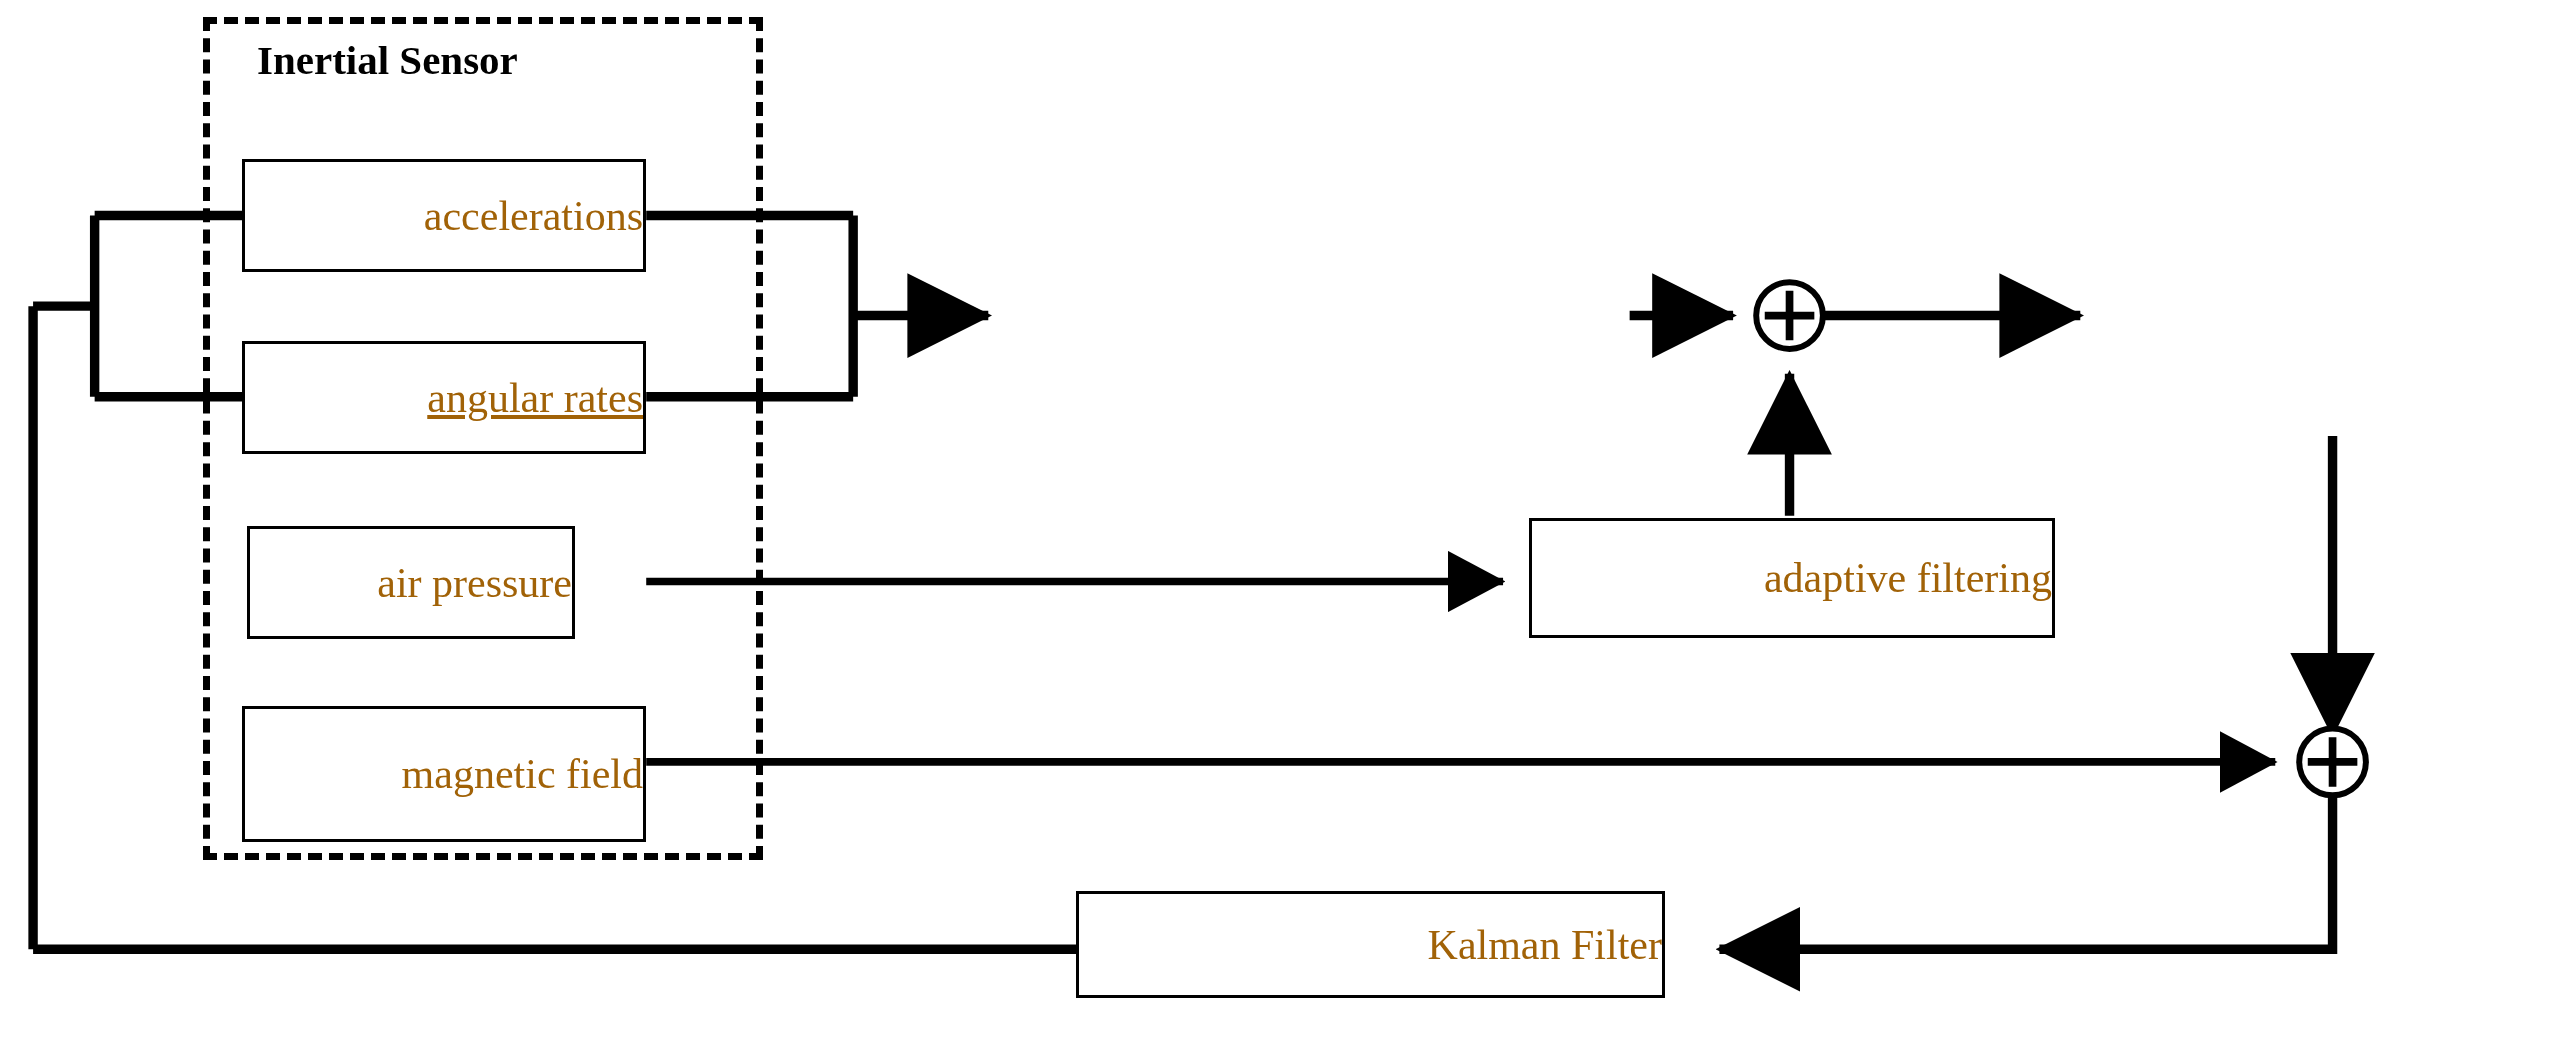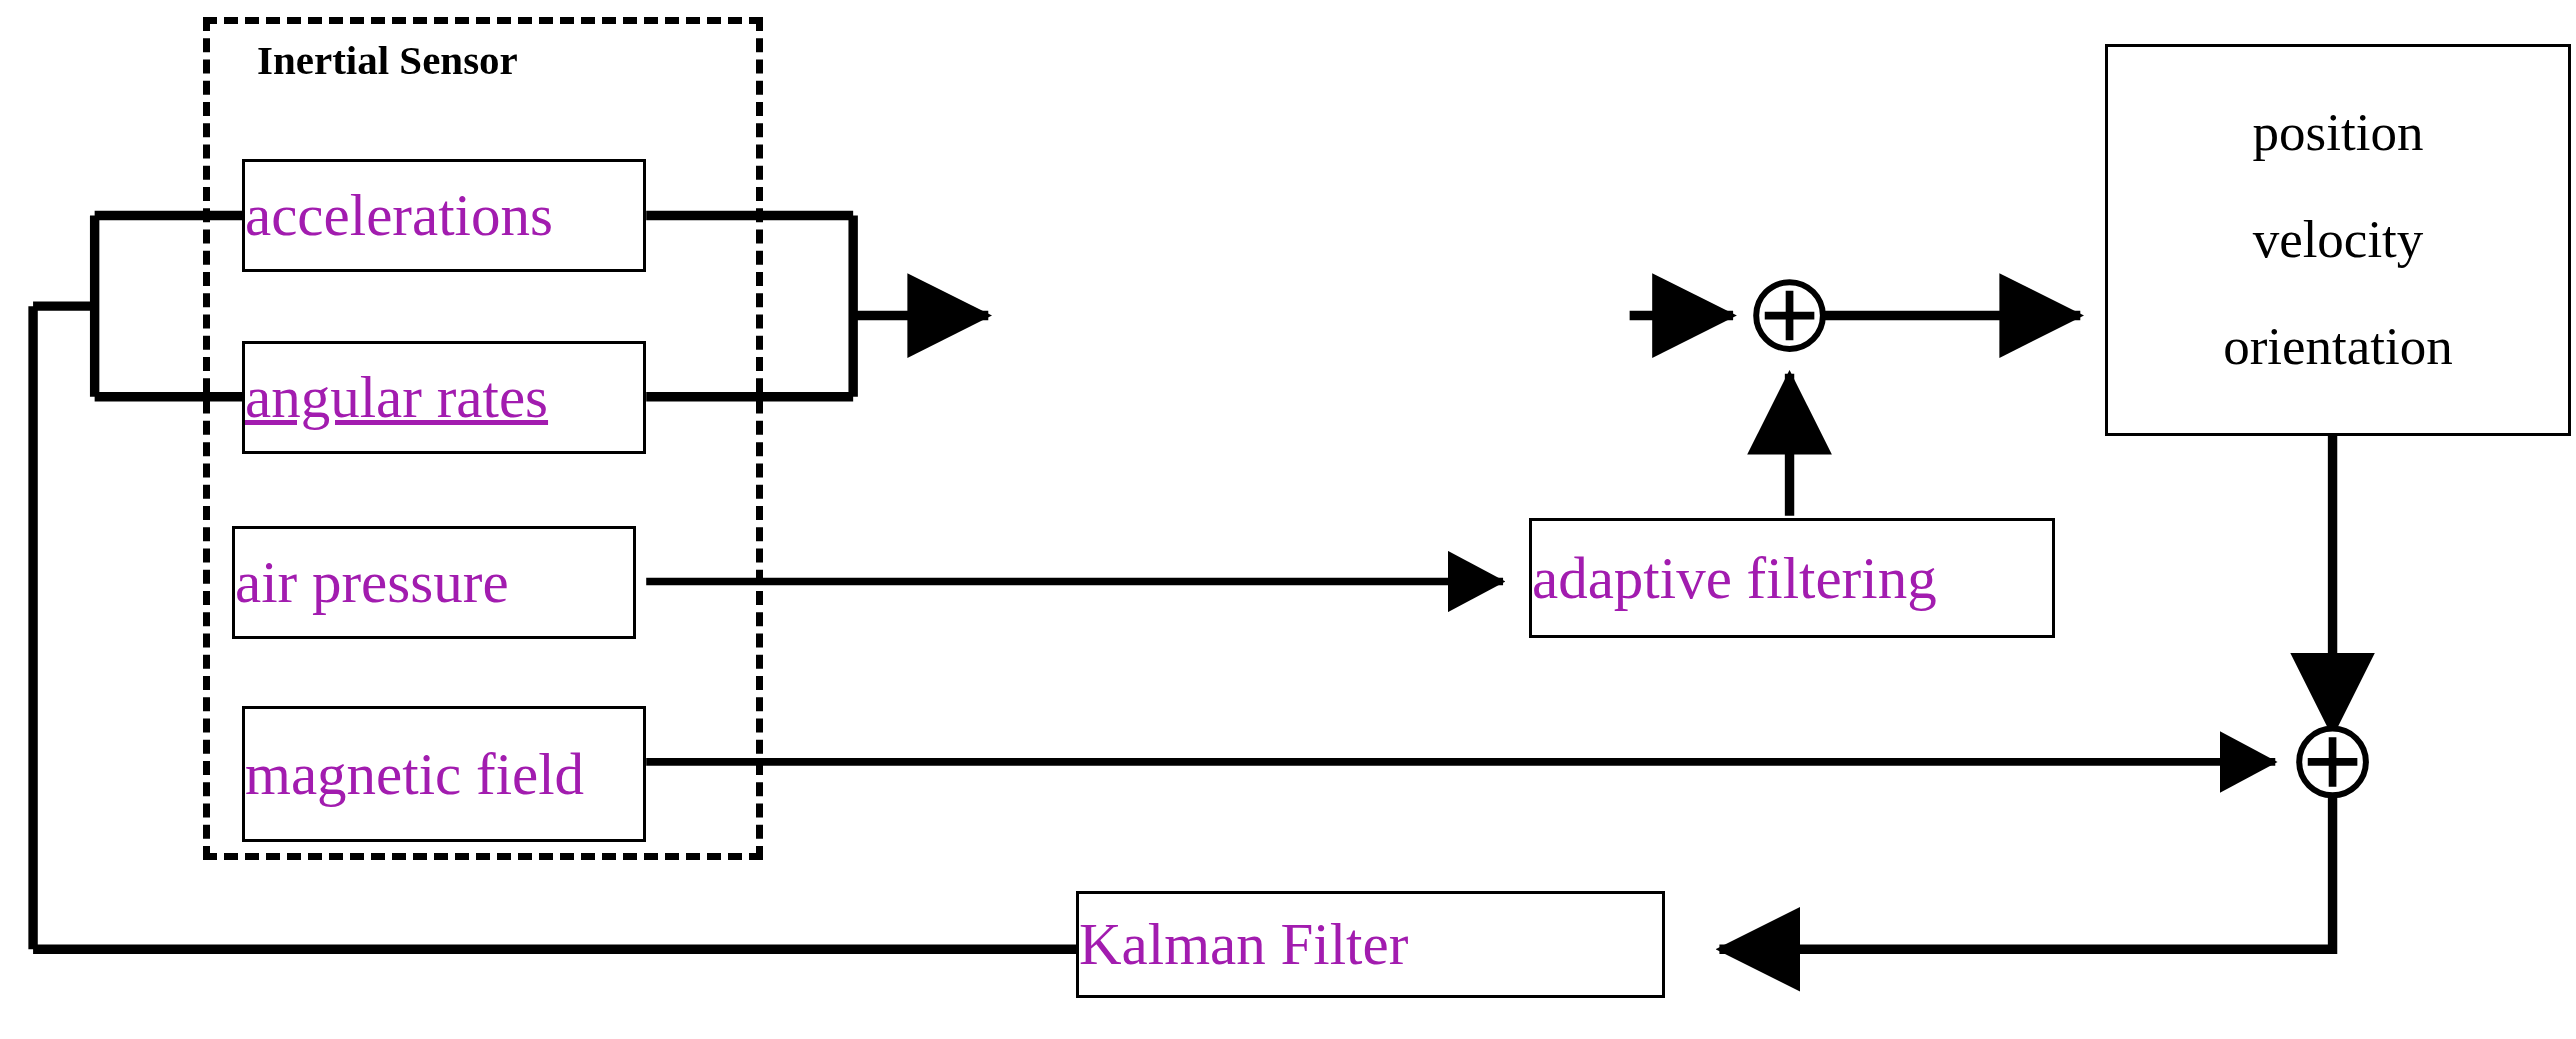--- a/index.html
+++ b/index.html
@@ -22,24 +22,24 @@
     width: 2576px;
     height: 1039px;
   }
   .node {
     position: absolute;
     box-sizing: border-box;
     background: #ffffff;
     border: 3.4px solid #000000;
     display: flex;
     align-items: center;
-    justify-content: flex-start;
-    color: #a21caf;
+    justify-content: flex-end;
+    color: #a16207;
     font-family: "Liberation Serif", "DejaVu Serif", serif;
-    font-size: 59px;
+    font-size: 42px;
     line-height: 1.0;
     white-space: nowrap;
   }
   .group-box {
     position: absolute;
     box-sizing: border-box;
     background: transparent;
     border: 7.7px dashed #000000;
   }
   .group-title {
@@ -139,37 +139,32 @@
   <div class="group-title" style="left:257px; top:36px;">Inertial Sensor</div>
 
   <div class="node" style="left:242px; top:159px; width:404px; height:113px;">
     <span>accelerations</span>
   </div>
 
   <div class="node" style="left:242px; top:341px; width:404px; height:113px;text-decoration:underline;">
     <span>angular rates</span>
   </div>
 
-  <div class="node" style="left:232px; top:526px; width:404px; height:113px;">
+  <div class="node" style="left:247px; top:526px; width:328px; height:113px;">
     <span>air pressure</span>
   </div>
 
   <div class="node" style="left:242px; top:706px; width:404px; height:136px;">
     <span>magnetic field</span>
   </div>
 
 
   <div class="node" style="left:1529px; top:518px; width:526px; height:120px;">
     <span>adaptive filtering</span>
   </div>
 
   <div class="node" style="left:1076px; top:891px; width:589px; height:107px;">
     <span>Kalman Filter</span>
   </div>
 
-  <div class="stack-node" style="left:2105px; top:44px; width:466px; height:392px;">
-    <span>position</span>
-    <span>velocity</span>
-    <span>orientation</span>
-  </div>
 
 </div>
 
 
 </body></html>

